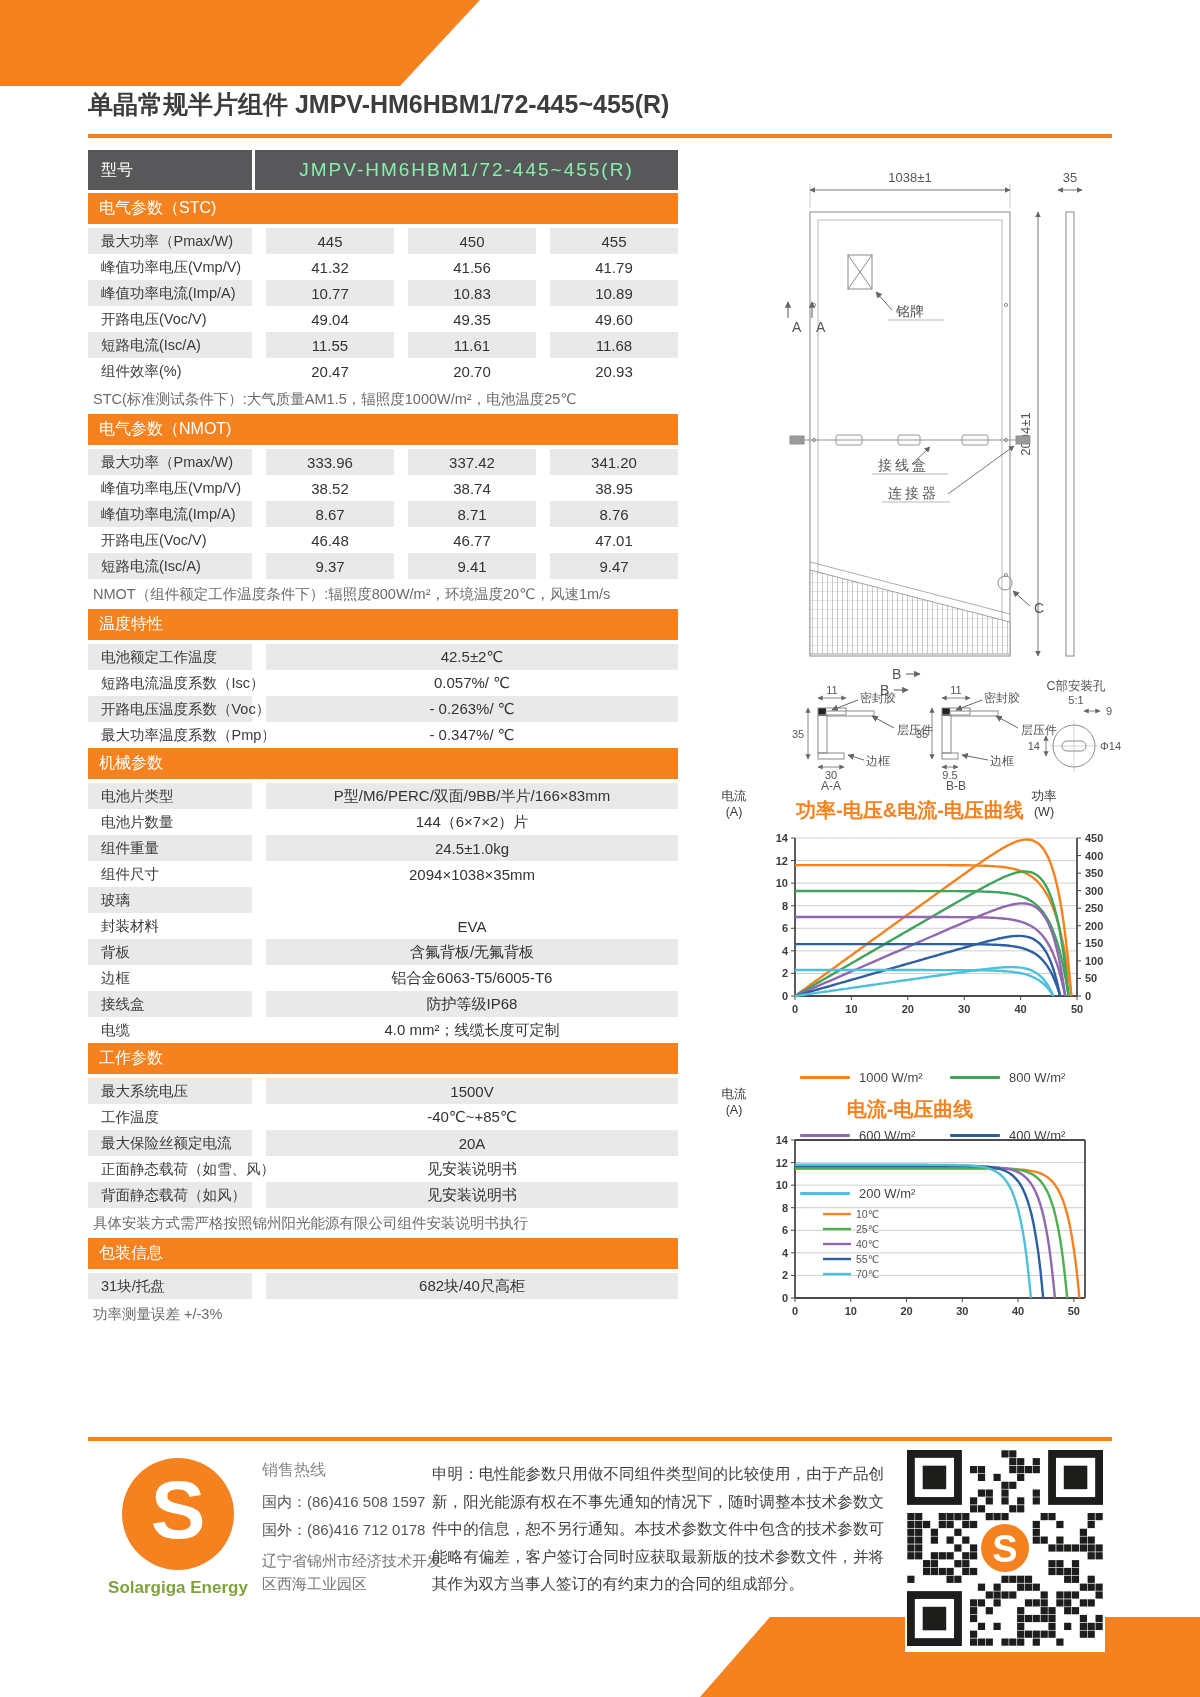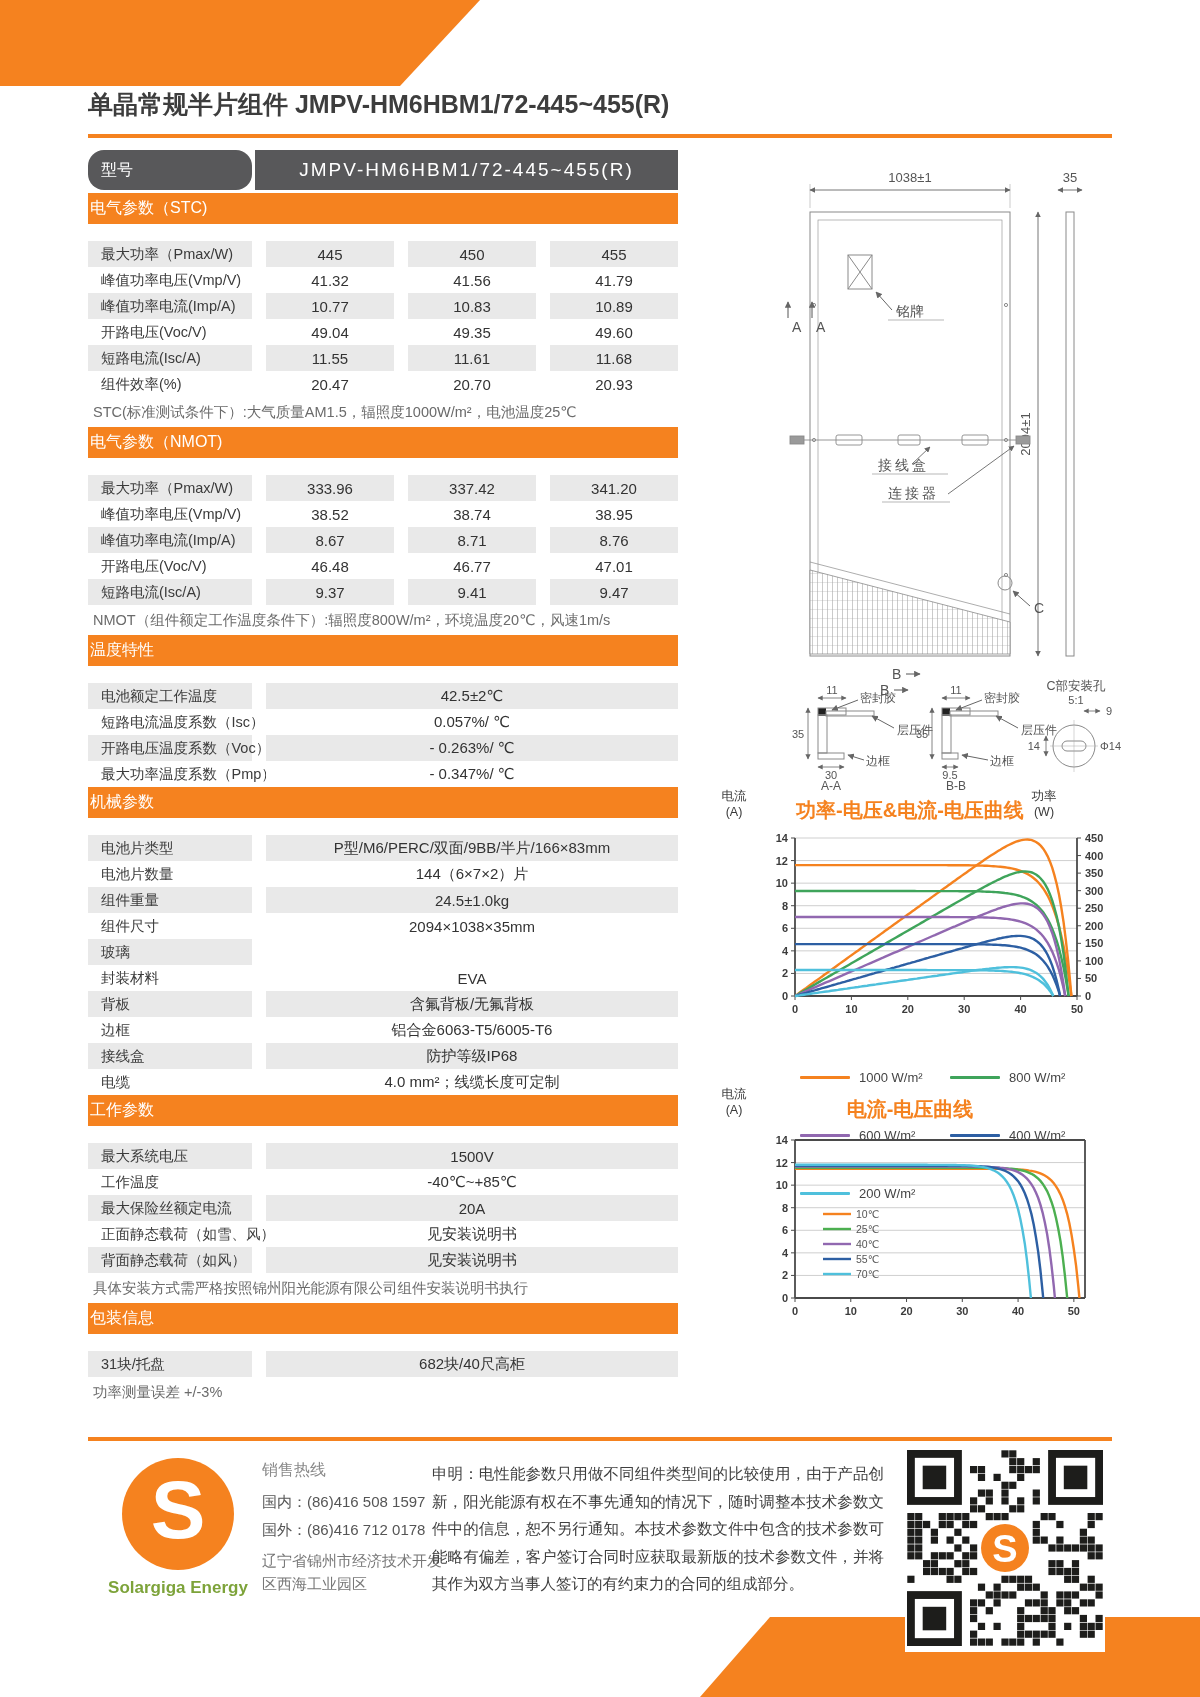--- a/index.html
+++ b/index.html
@@ -17,25 +17,25 @@
   .deco-bottom{position:absolute;right:0;bottom:0;width:500px;height:80px;background:var(--orange);
             clip-path:polygon(14% 0,100% 0,100% 100%,0 100%);}
   
   .title-block{position:absolute;left:88px;top:88px;width:1024px;margin:0;
                font-size:25px;font-weight:bold;color:#3d3d3d;
                border-bottom:4px solid var(--orange);padding-bottom:13px;}
   
   .tables{position:absolute;left:88px;top:150px;width:590px;}
   .model-row{display:flex;gap:3px;margin-bottom:3px;}
   .model-label{width:151px;padding-left:13px;height:40px;background:var(--slate);color:#fff;
-               display:flex;align-items:center;font-size:16px;border-radius:16px;}
-  .model-value{flex:1;height:40px;background:var(--slate);color:#ffffff;display:flex;align-items:center;
+               display:flex;align-items:center;font-size:16px;}
+  .model-value{flex:1;height:40px;background:var(--slate);color:#86efac;display:flex;align-items:center;
                justify-content:center;font-size:19px;letter-spacing:2px;}
   .t-head{height:31px;background:var(--orange);color:#fff;display:flex;align-items:center;
-          padding-left:2px;font-size:16px;margin-bottom:17px;}
+          padding-left:11px;font-size:16px;margin-bottom:4px;}
   .t-row{display:flex;gap:14px;margin-bottom:0;}
   .t-row>div{height:26px;display:flex;align-items:center;}
   .t-label{width:151px;padding-left:13px;font-size:14.5px;color:var(--ink);white-space:nowrap;}
   .t-cell{flex:1;justify-content:center;font-size:15px;color:#333;}
   .row-odd>div{background:var(--rowgray);}
   .row-even>div{background:#ffffff;}
   .t-note{height:30px;display:flex;align-items:center;padding-left:5px;font-size:14.5px;color:#6b6b6b;}
   
   .drawing{position:absolute;left:700px;top:150px;}
   .drawing text{font-family:"Liberation Sans","DejaVu Sans",sans-serif;}

